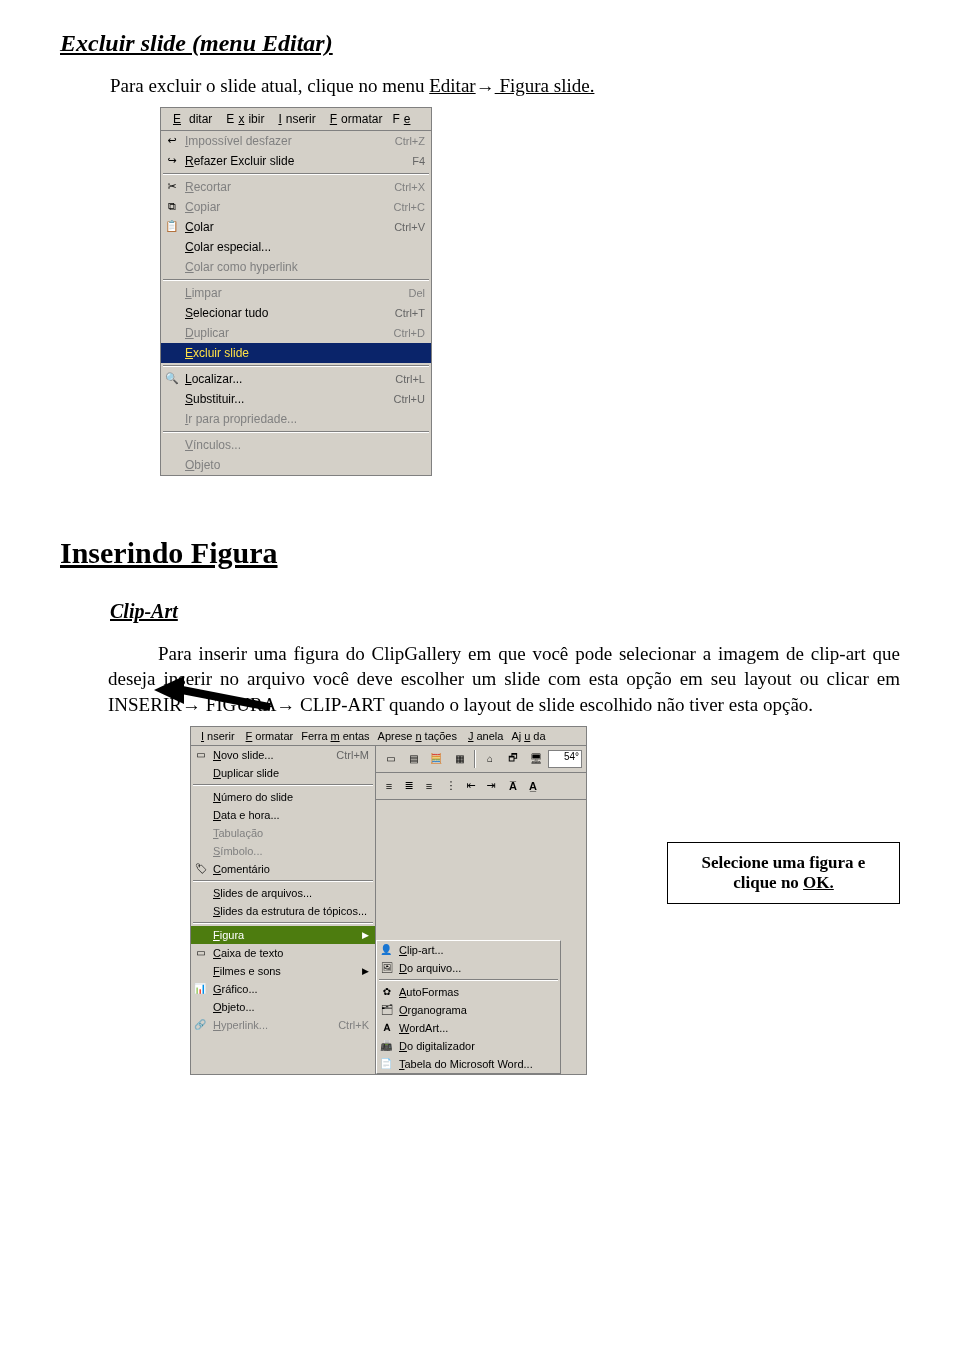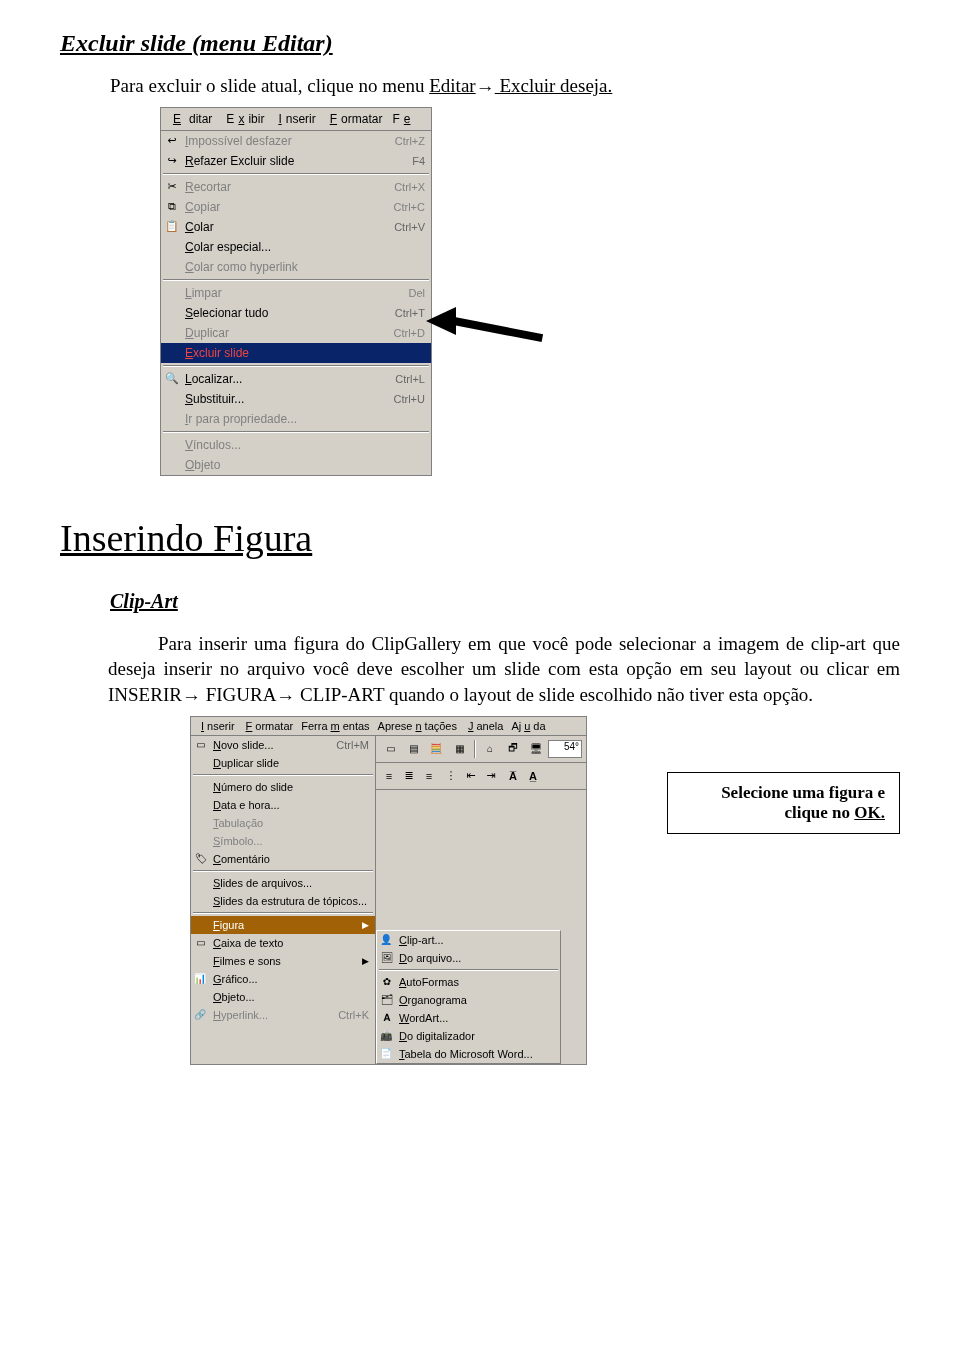--- a/index.html
+++ b/index.html
@@ -26,26 +26,27 @@
   .indent {
     text-indent: 50px;
   }
   .uline { text-decoration: underline; }
   .arrow { font-family: Arial, sans-serif; }
   .row {
     display: flex;
     align-items: flex-start;
     gap: 0;
     margin-bottom: 40px;
+    flex-direction: column;
   }
   .heading2 {
-    font-size: 38px;
-    font-weight: normal;
+    font-size: 30px;
+    font-weight: bold;
     text-decoration: underline;
-    margin: 40px 0 30px 0;
+    margin: 60px 0 30px 0;
   }
   .heading3 {
     font-size: 20px;
     font-weight: bold;
     font-style: italic;
     text-decoration: underline;
     margin: 0 0 18px 50px;
   }
   .callout {
     border: 1.5px solid #000;
@@ -54,23 +55,23 @@
     text-align: justify;
   }
   .callout1 {
     width: 220px;
     margin-left: 110px;
     margin-top: 140px;
   }
   .callout2 {
     width: 225px;
     margin-left: 80px;
-    margin-top: 56px;
+    margin-top: 116px;
     font-weight: bold;
-    text-align: right;
+    text-align: center;
   }
   .callout2 .ok { text-decoration: underline; }
   
   .menu {
     font-family: Tahoma, Arial, sans-serif;
     font-size: 12px;
     background: #d4d0c8;
     border: 1px solid #808080;
     width: 270px;
     user-select: none;
@@ -102,21 +103,21 @@
     justify-content: center;
     font-size: 11px;
   }
   .mi .lbl { flex: 1; padding-left: 4px; }
   .mi .sc  { color: #666; font-size: 11px; }
   .mi.disabled .lbl, .mi.disabled .sc { color: #808080; }
   .mi.highlight {
     background: #0a246a;
     color: #fff;
   }
-  .mi.highlight .lbl, .mi.highlight .sc { color: #ef4444; }
+  .mi.highlight .lbl, .mi.highlight .sc { color: #fde047; }
   .sep {
     height: 1px;
     margin: 2px 2px;
     background: #808080;
     border-bottom: 1px solid #fff;
   }
   .u { text-decoration: underline; }
   
   .pointer-wrap {
     position: relative;
@@ -212,21 +213,21 @@
     display: flex;
     align-items: center;
     height: 18px;
     padding: 0 6px 0 2px;
   }
   .mi2 .ico { width: 16px; height: 14px; display:flex;align-items:center;justify-content:center;font-size:10px; }
   .mi2 .lbl { flex: 1; padding-left: 4px; }
   .mi2 .sc { color:#666; }
   .mi2 .arw { font-size: 9px; }
   .mi2.disabled .lbl, .mi2.disabled .sc { color: #808080; }
-  .mi2.highlight { background: #a16207; color:#fff; }
+  .mi2.highlight { background: #4d7c0f; color:#fff; }
   .mi2.highlight .lbl, .mi2.highlight .arw { color:#fff; }
   .submenu-popup {
     position: relative;
     background: #d4d0c8;
     border: 1px solid #808080;
     border-left: 1px solid #fff;
     border-top: 1px solid #fff;
     margin-left: 0px;
     width: 183px;
   }
@@ -239,21 +240,21 @@
     padding-right: 2px;
   }
   .aa { font-weight: bold; }
 </style>
 </head>
 <body>
 
 <div class="heading1">Excluir slide (menu Editar)</div>
 
 <p class="para indent">
-  <span>Para excluir o slide atual, clique no menu </span><span class="uline">Editar</span><span class="arrow">→</span><span class="uline"> Excluir deseja.</span>
+  <span>Para excluir o slide atual, clique no menu </span><span class="uline">Editar</span><span class="arrow">→</span><span class="uline"> Figura slide.</span>
 </p>
 
 <div class="row" style="margin-left:100px;">
 
   <div class="menu">
     <div class="menubar">
       <span><span class="ul">E</span><span>ditar</span></span>
       <span>E<span class="ul">x</span>ibir</span>
       <span><span class="ul">I</span>nserir</span>
       <span><span class="ul">F</span>ormatar</span>

